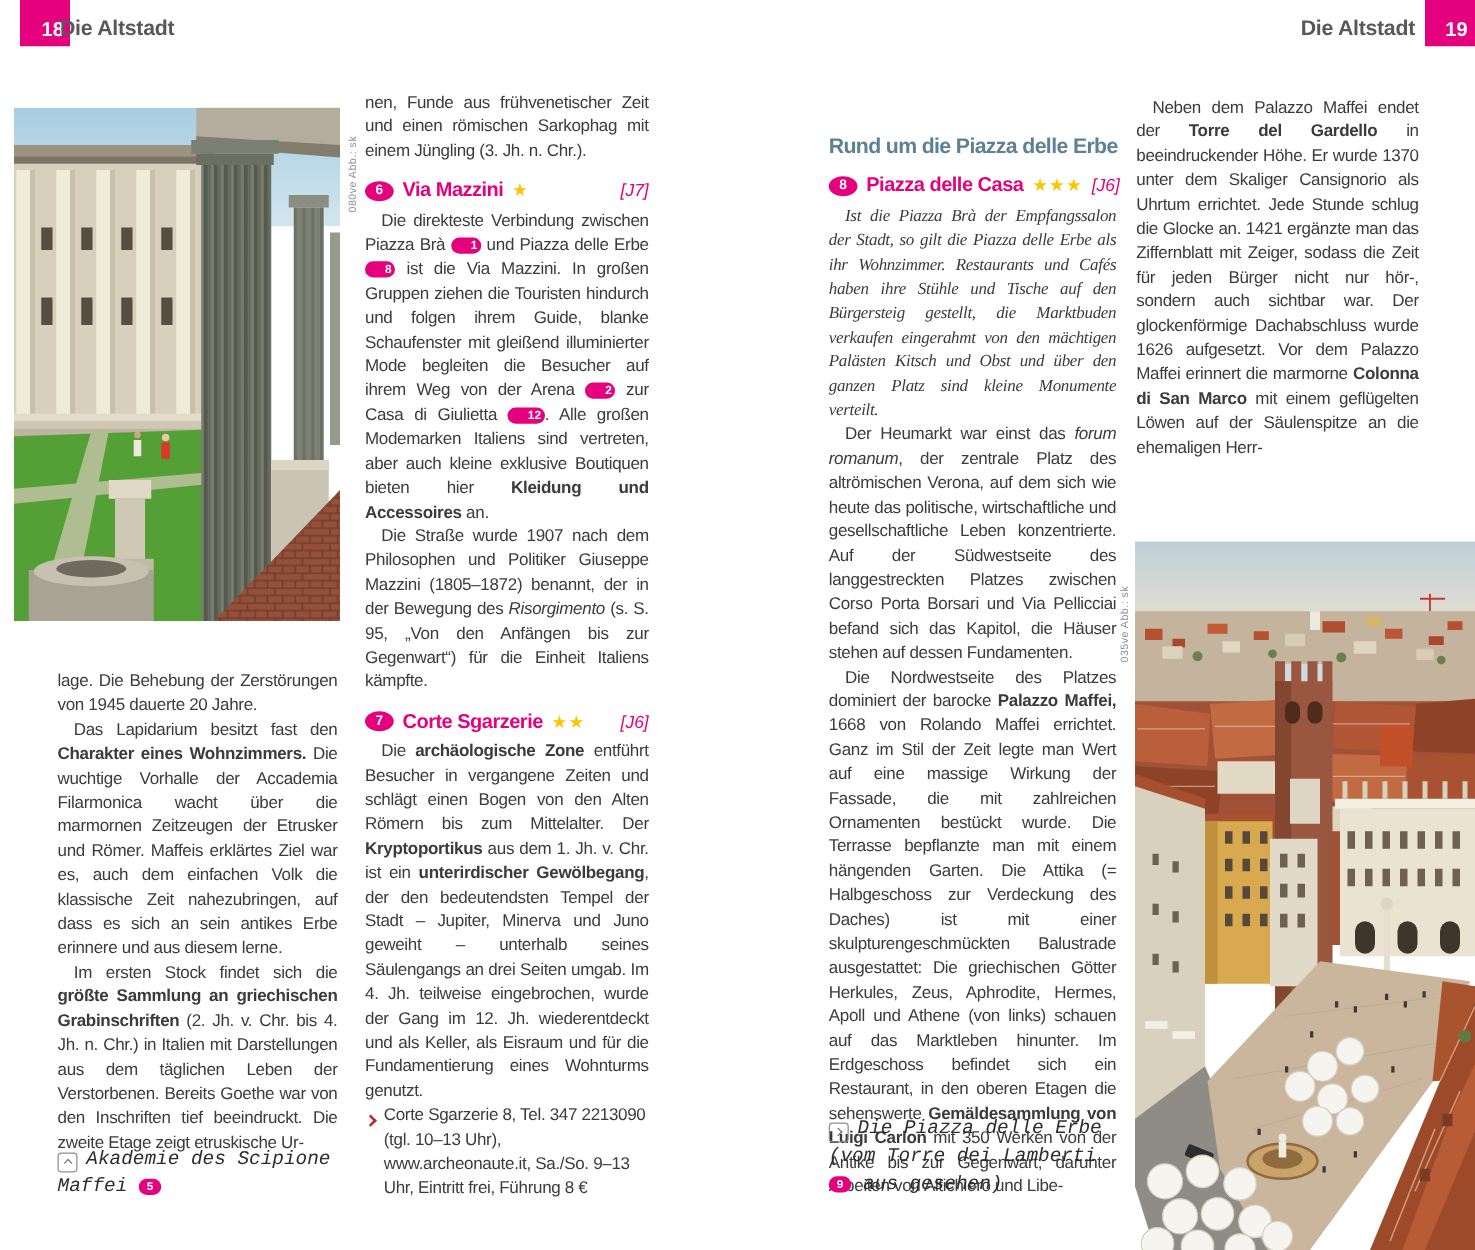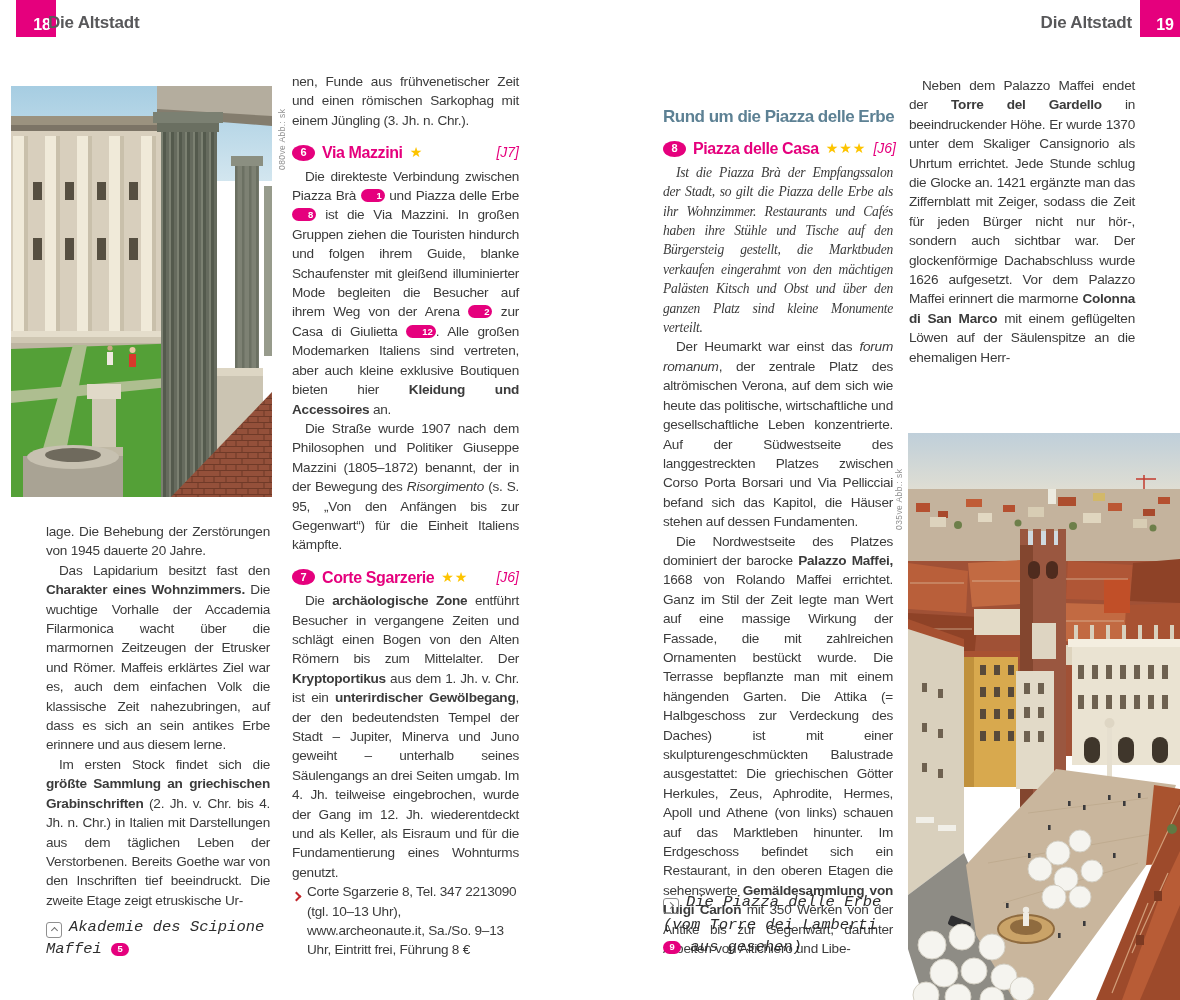--- a/index.html
+++ b/index.html
@@ -19,21 +19,21 @@
   .photo{position:absolute;overflow:hidden;}
   .photo-left{left:11px;top:86px;width:261px;height:411px;}
   .photo-right{left:908px;top:433px;width:272px;height:567px;}
   .credit{position:absolute;font-size:8.5px;color:#8f8f8f;letter-spacing:.4px;
           writing-mode:vertical-rl;transform:rotate(180deg);white-space:nowrap;}
   .credit-left{left:277px;top:70px;height:100px;}
   .credit-right{left:894px;top:430px;height:100px;}
   
   .col{position:absolute;font-size:13.6px;line-height:19.4px;letter-spacing:-0.25px;
        color:#3b3b3b;text-align:justify;hyphens:auto;}
-  .col1{left:46px;top:522px;width:224px;}
+  .col1{left:46px;top:535px;width:224px;}
   .col2{left:292px;top:72px;width:227px;}
   .col3{left:663px;top:80px;width:230px;margin-top:27px;}
   .col4{left:909px;top:76px;width:226px;}
   .para{margin:0;}
   .para.ind{text-indent:13px;}
   .para.ital{font-style:italic;font-family:Liberation Serif, serif;}
   .rb{font-weight:bold;}
   .ri{font-style:italic;}
   .rubric{font-weight:bold;font-size:17px;letter-spacing:-0.5px;color:var(--rubric_blue,#5d8194);
           text-align:left;margin:0 0 13px;white-space:nowrap;}

